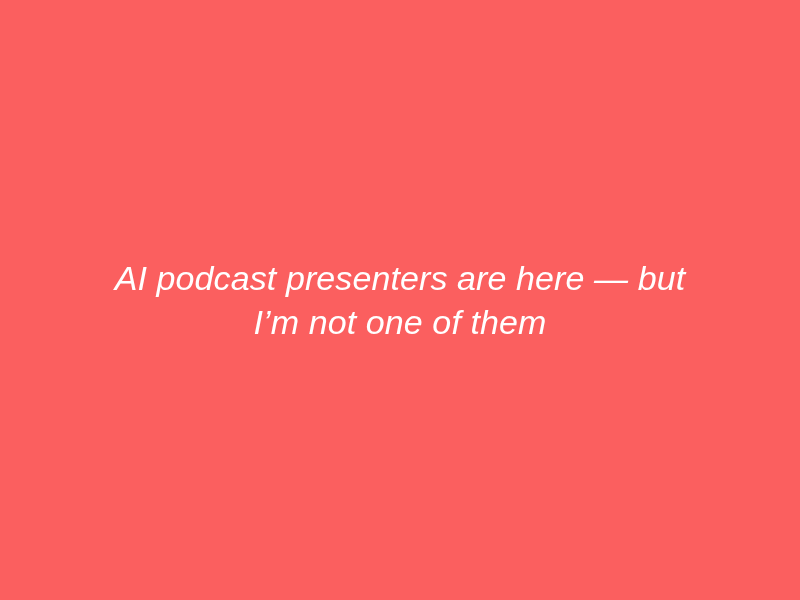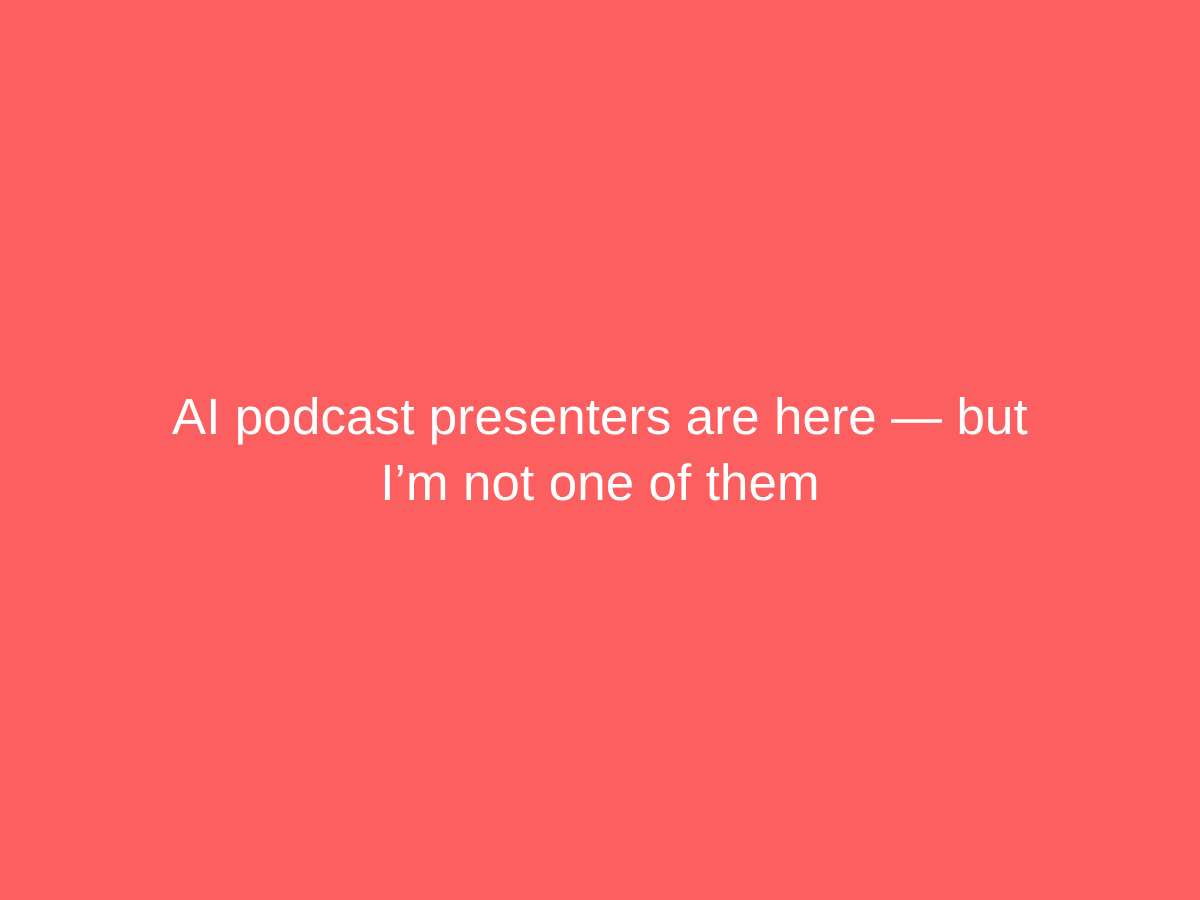--- a/index.html
+++ b/index.html
@@ -30,20 +30,21 @@
   }
 
   .hero-inner {
     width: 100%;
     padding: 0 72px;
     box-sizing: border-box;
     display: flex;
     flex-direction: column;
     align-items: center;
     justify-content: center;
+    font-style: italic;
   }
 
   .hero-title {
     margin: 0;
     width: 620px;
     max-width: 100%;
     color: #ffffff;
     font-family: "Liberation Sans", "DejaVu Sans", sans-serif;
     font-size: 34px;
     font-weight: 400;

